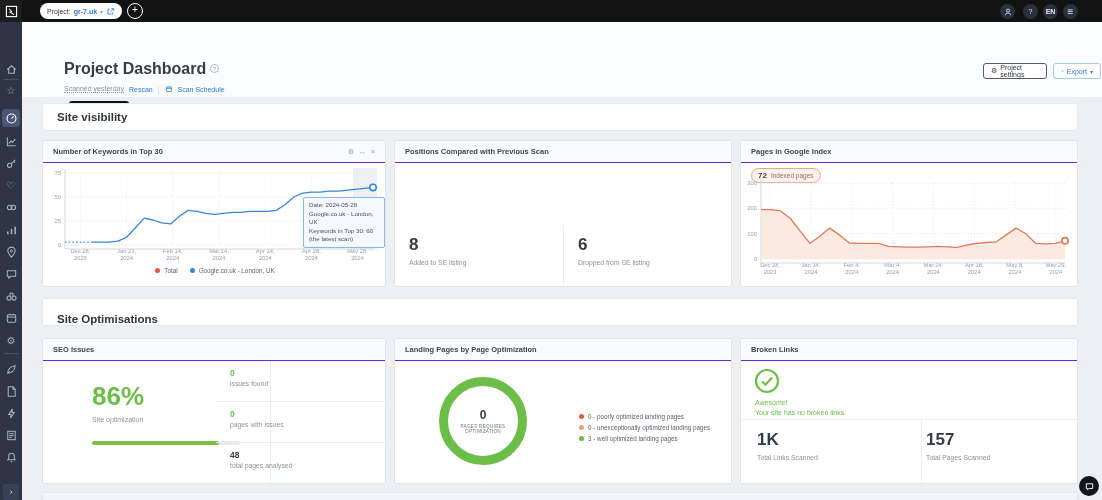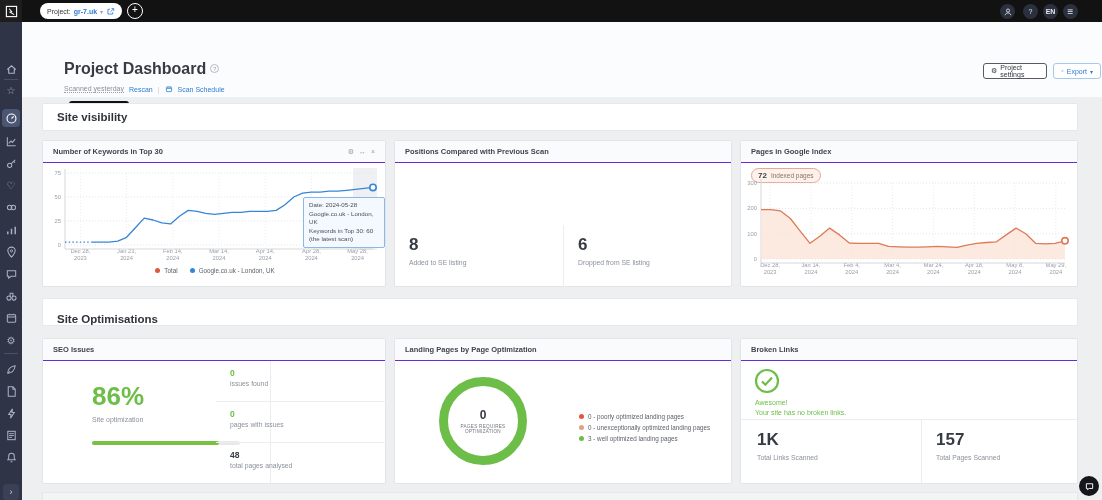--- a/index.html
+++ b/index.html
@@ -426,21 +426,21 @@
       <circle cx="13" cy="13" r="11" fill="none" stroke="#6cbe48" stroke-width="2.2"></circle>
       <path d="M8 13.5l3.4 3.2L18 9.5" fill="none" stroke="#6cbe48" stroke-width="2.2"></path>
     </svg>
     <div class="abs green" style="left:14px;top:38px;font-size:7px;">Awesome!</div>
     <div class="abs green" style="left:14px;top:48px;font-size:7px;">Your site has no broken links.</div>
   </div>
   <div class="abs" style="left:0;top:81px;width:181px;height:65px;border-right:1px solid #ededf0;padding:10px 16px;">
     <div class="stat-val">1K</div>
     <div class="stat-lab">Total Links Scanned</div>
   </div>
-  <div class="abs" style="left:179px;top:81px;width:169px;height:65px;padding:10px 16px;">
+  <div class="abs" style="left:169px;top:81px;width:169px;height:65px;padding:10px 16px;">
     <div class="stat-val">157</div>
     <div class="stat-lab">Total Pages Scanned</div>
   </div>
 </div>
 
 <div class="abs" style="left:42px;top:492px;width:1036px;height:8px;background:#f3f4f6;border:1px solid #e7e8eb;border-bottom:none;"></div>
 
 <div class="chat-float">
   <svg width="11" height="11" viewBox="0 0 14 14">
       <path d="M3 3.5h8v6H6.5L4.5 11V9.5H3z" fill="none" stroke="#fff" stroke-width="1.2"></path>

